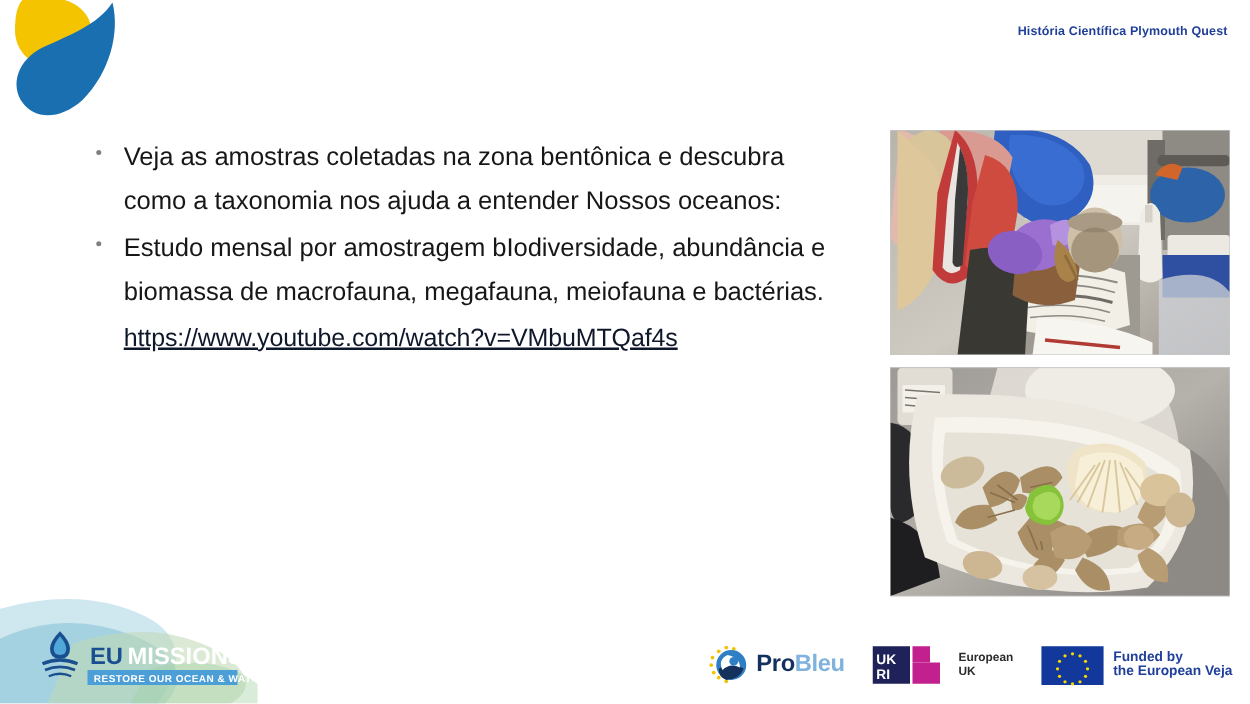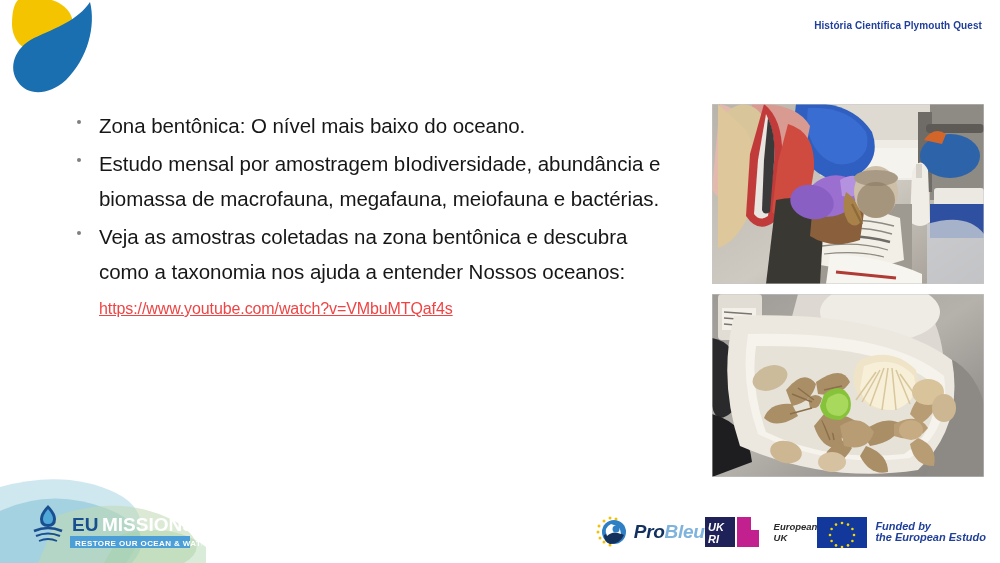--- a/index.html
+++ b/index.html
@@ -77,23 +77,23 @@
     line-height: 35px;
     color: #171717;
     letter-spacing: -0.05px;
   }
   .link-row {
     position: relative;
     padding-left: 27px;
     margin-top: 1px;
   }
   .link-text {
-    font-size: 16px;
+    font-size: 20px;
     line-height: 34px;
-    color: #ef4444;
+    color: #0f172a;
     text-decoration: underline;
     letter-spacing: -0.1px;
     cursor: pointer;
   }
 
   
   .photo {
     position: absolute;
     overflow: hidden;
     background: #8d8d8d;
@@ -128,21 +128,21 @@
     width: 172px;
     height: 48px;
   }
   .footer-logos {
     position: absolute;
     right: 14px;
     bottom: 10px;
     height: 42px;
     display: flex;
     align-items: center;
-    font-style: italic;
+    gap: 22px;
   }
   .logo-block { display: flex; align-items: center; }
   .probleu-text {
     font-size: 19px;
     font-weight: bold;
     margin-left: 5px;
     letter-spacing: -0.3px;
   }
   .probleu-pro { color: #12315e; }
   .probleu-bleu { color: #7fb3dd; }
@@ -172,29 +172,25 @@
       <path d="M86 6 C92 30 84 62 62 84 C44 100 24 100 14 86 C4 72 10 52 30 42 C52 32 74 24 86 6 Z" fill="#1a6fb0"></path>
     </svg>
   </div>
 
   <div class="header-label">História Científica Plymouth Quest</div>
 
 
   <div class="body-list">
     <div class="bullet-row">
       <span class="bullet-dot"></span>
-      <span class="bullet-text">Zona bentônica: O nível mais baixo do oceano.</span>
+      <span class="bullet-text">Veja as amostras coletadas na zona bentônica e descubra como a taxonomia nos ajuda a entender Nossos oceanos:</span>
     </div>
     <div class="bullet-row">
       <span class="bullet-dot"></span>
       <span class="bullet-text">Estudo mensal por amostragem bIodiversidade, abundância e biomassa de macrofauna, megafauna, meiofauna e bactérias.</span>
-    </div>
-    <div class="bullet-row">
-      <span class="bullet-dot"></span>
-      <span class="bullet-text">Veja as amostras coletadas na zona bentônica e descubra como a taxonomia nos ajuda a entender Nossos oceanos:</span>
     </div>
     <div class="link-row">
       <span class="link-text">https://www.youtube.com/watch?v=VMbuMTQaf4s</span>
     </div>
   </div>
 
   <div class="photo photo-top">
     <svg viewBox="0 0 272 180" preserveAspectRatio="none">
       <defs>
         <linearGradient id="bgTop" x1="0" y1="0" x2="1" y2="1">
@@ -384,19 +380,19 @@
           <circle cx="25" cy="31" r="1.3"></circle>
             <circle cx="19" cy="29.4" r="1.3"></circle>
           <circle cx="14.6" cy="25" r="1.3"></circle>
             <circle cx="13" cy="19" r="1.3"></circle>
           <circle cx="14.6" cy="13" r="1.3"></circle>
             <circle cx="19" cy="8.6" r="1.3"></circle>
         </g>
       </svg>
       <div class="eu-funded-text">
         <div>Funded by</div>
-        <div>the European Estudo</div>
+        <div>the European Veja</div>
       </div>
     </div>
 
   </div>
 
 </div>
 
 </body></html>

